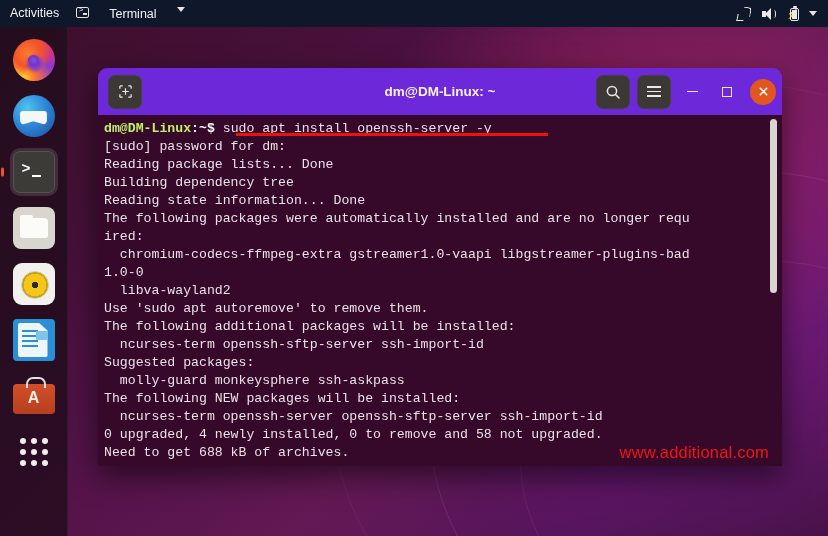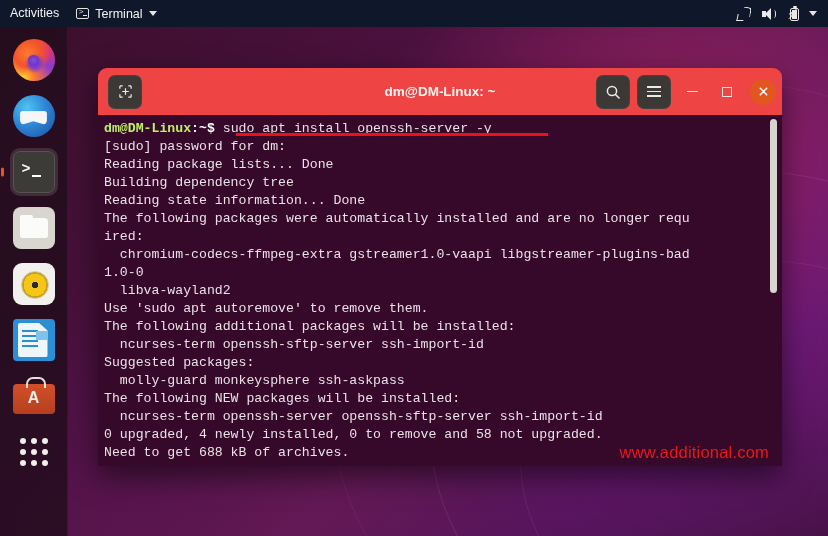--- a/index.html
+++ b/index.html
@@ -25,21 +25,21 @@
   .sw2{ width:480px; height:400px; left:520px; top:260px; border-color:rgba(255,150,220,.10); }
   .sw3{ width:760px; height:640px; left:330px; top:80px; border-color:rgba(255,150,220,.07); }
 
   
   #top-panel{
     position:absolute; left:0; top:0; width:828px; height:27px;
     background:#0f172a; color:#f2f2f0; z-index:60;
     display:flex; align-items:center; font-size:12.5px;
   }
   #activities{ padding:0 9px 0 10px; line-height:27px; cursor:pointer; }
-  .app-menu{ display:flex; align-items:center; gap:6px; padding:0 8px; cursor:pointer; }
+  .app-menu{ display:flex; gap:20px; padding:0 8px; cursor:pointer; }
   .term-glyph{
     width:13px; height:11px; border:1.2px solid #e6e3e1; border-radius:2px;
     position:relative; display:inline-block;
   }
   .term-glyph:before{
     content:">"; position:absolute; left:1.5px; top:-2.5px;
     font-family:"Liberation Mono", monospace; font-size:8px; color:#e6e3e1;
   }
   .term-glyph:after{
     content:""; position:absolute; left:6px; bottom:2px; width:4px; height:1.2px; background:#e6e3e1;
@@ -199,21 +199,21 @@
   }
   .ic-grid i{ width:6px; height:6px; background:#f0eeeb; border-radius:50%; display:block; }
 
   
   #term-win{
     position:absolute; left:98px; top:68px; width:684px; height:398px; z-index:40;
     border-radius:9px 9px 0 0; overflow:hidden;
     box-shadow:0 10px 30px rgba(0,0,0,.55);
   }
   #title-bar{
-    height:47px; background:#ef4444; display:flex; align-items:center;
+    height:47px; background:#6d28d9; display:flex; align-items:center;
     padding:0 6px 0 10px; position:relative;
   }
   .tb-btn{
     width:34px; height:34px; border-radius:7px; background:#3b3836;
     display:flex; align-items:center; justify-content:center; cursor:pointer;
     border:1px solid rgba(255,255,255,.05);
   }
   #title-text{
     position:absolute; left:0; right:0; text-align:center; color:#f4f2f0;
     font-size:13.5px; font-weight:bold; pointer-events:none;

